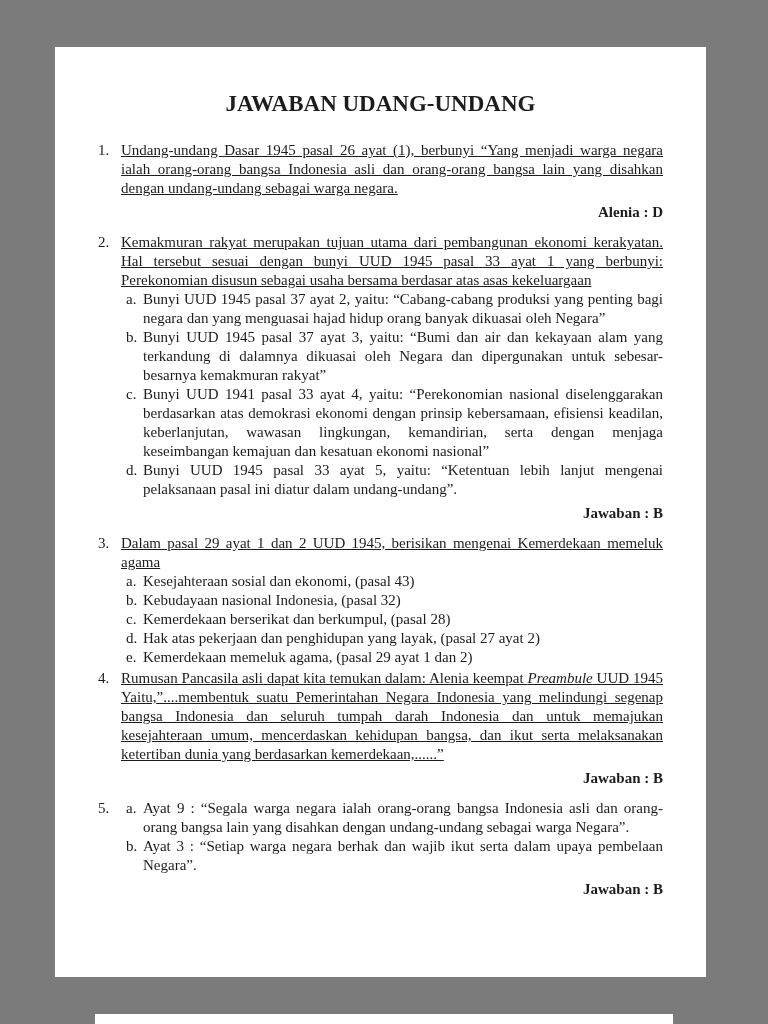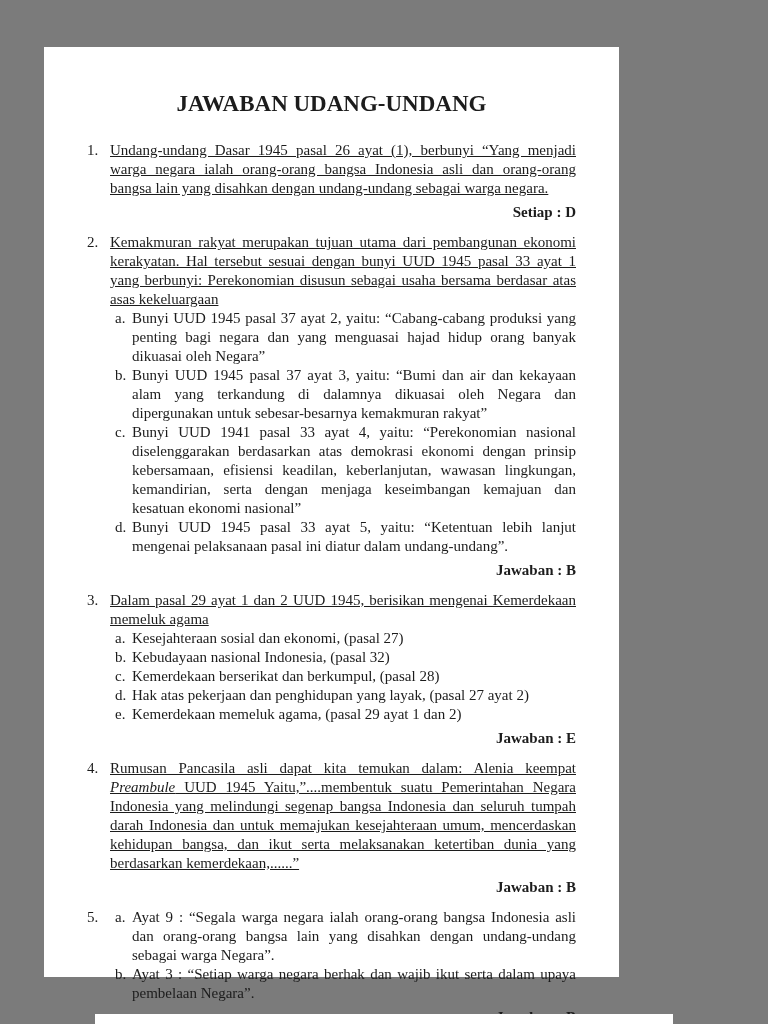--- a/index.html
+++ b/index.html
@@ -5,22 +5,22 @@
   * { margin: 0; padding: 0; box-sizing: border-box; }
   html, body {
     width: 768px; height: 1024px;
     background: #7b7b7b;
     font-family: "Liberation Serif", serif;
     position: relative;
     overflow: hidden;
   }
   .sheet {
     position: absolute;
-    left: 44px; top: 47px;
-    width: 575px; height: 930px;
+    left: 55px; top: 47px;
+    width: 651px; height: 930px;
     background: #ffffff;
     padding: 44px 43px 0 43px;
     color: #1c1c1c;
     font-size: 15px;
     line-height: 19px;
   }
   .title {
     text-align: center;
     font-size: 23px;
     line-height: 26px;
@@ -55,21 +55,21 @@
 
   <h1 class="title">JAWABAN UDANG-UNDANG</h1>
 
   <section class="question-block">
     <div class="question">
       <span class="q-num">1.</span>
       <div class="q-body">
         <div class="q-text">Undang-undang Dasar 1945 pasal 26 ayat (1), berbunyi “Yang menjadi warga negara ialah orang-orang bangsa Indonesia asli dan orang-orang bangsa lain yang disahkan dengan undang-undang sebagai warga negara.</div>
       </div>
     </div>
-    <div class="answer">Setiap : D</div>
+    <div class="answer">Alenia : D</div>
   </section>
 
   <section class="question-block">
     <div class="question">
       <span class="q-num">2.</span>
       <div class="q-body">
         <div class="q-text">Kemakmuran rakyat merupakan tujuan utama dari pembangunan ekonomi kerakyatan. Hal tersebut sesuai dengan bunyi UUD 1945 pasal 33 ayat 1 yang berbunyi: Perekonomian disusun sebagai usaha bersama berdasar atas asas kekeluargaan</div>
         <div class="option">
           <span class="opt-letter">a.</span>
           <div class="opt-text">Bunyi UUD 1945 pasal 37 ayat 2, yaitu: “Cabang-cabang produksi yang penting bagi negara dan yang menguasai hajad hidup orang banyak dikuasai oleh Negara”</div>
@@ -91,41 +91,40 @@
     <div class="answer">Jawaban : B</div>
   </section>
 
   <section class="question-block">
     <div class="question">
       <span class="q-num">3.</span>
       <div class="q-body">
         <div class="q-text">Dalam pasal 29 ayat 1 dan 2 UUD 1945, berisikan mengenai Kemerdekaan memeluk agama</div>
         <div class="option">
           <span class="opt-letter">a.</span>
-          <div class="opt-text">Kesejahteraan sosial dan ekonomi, (pasal 27)</div>
+          <div class="opt-text">Kesejahteraan sosial dan ekonomi, (pasal 43)</div>
         </div>
         <div class="option">
           <span class="opt-letter">b.</span>
           <div class="opt-text">Kebudayaan nasional Indonesia, (pasal 32)</div>
         </div>
         <div class="option">
           <span class="opt-letter">c.</span>
           <div class="opt-text">Kemerdekaan berserikat dan berkumpul, (pasal 28)</div>
         </div>
         <div class="option">
           <span class="opt-letter">d.</span>
           <div class="opt-text">Hak atas pekerjaan dan penghidupan yang layak, (pasal 27 ayat 2)</div>
         </div>
         <div class="option">
           <span class="opt-letter">e.</span>
           <div class="opt-text">Kemerdekaan memeluk agama, (pasal 29 ayat 1 dan 2)</div>
         </div>
       </div>
     </div>
-    <div class="answer">Jawaban : E</div>
   </section>
 
   <section class="question-block">
     <div class="question">
       <span class="q-num">4.</span>
       <div class="q-body">
         <div class="q-text"><span>Rumusan Pancasila asli dapat kita temukan dalam: Alenia keempat </span><span class="italic">Preambule</span><span> UUD 1945 Yaitu,”....membentuk suatu Pemerintahan Negara Indonesia yang melindungi segenap bangsa Indonesia dan seluruh tumpah darah Indonesia dan untuk memajukan kesejahteraan umum, mencerdaskan kehidupan bangsa, dan ikut serta melaksanakan ketertiban dunia yang berdasarkan kemerdekaan,......”</span></div>
       </div>
     </div>
     <div class="answer">Jawaban : B</div>

